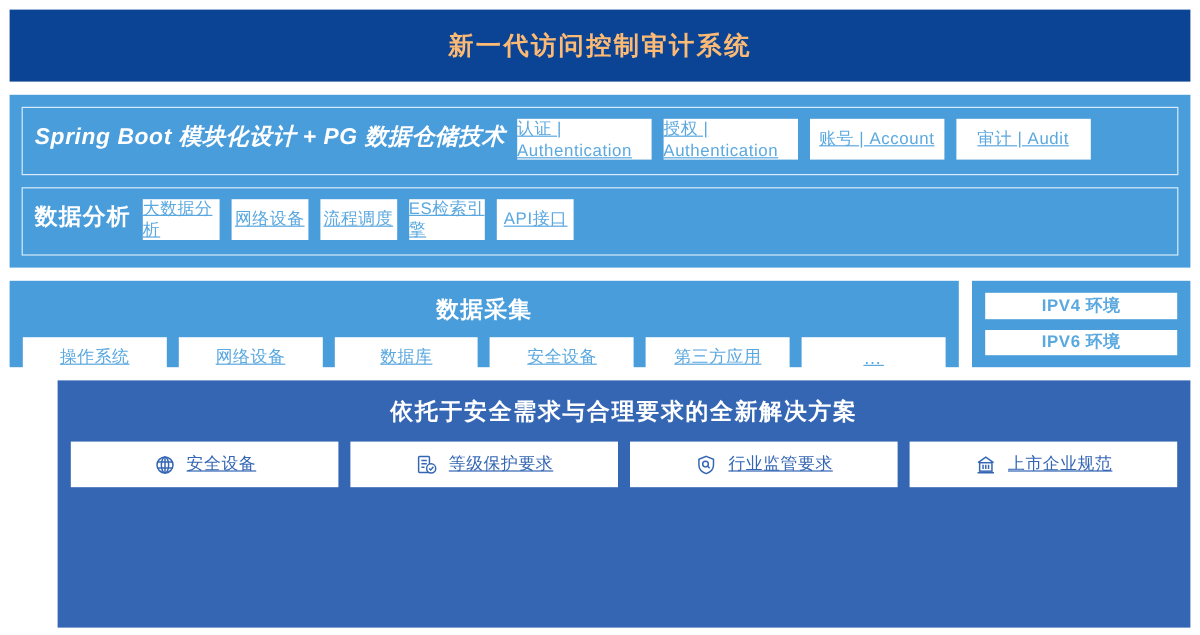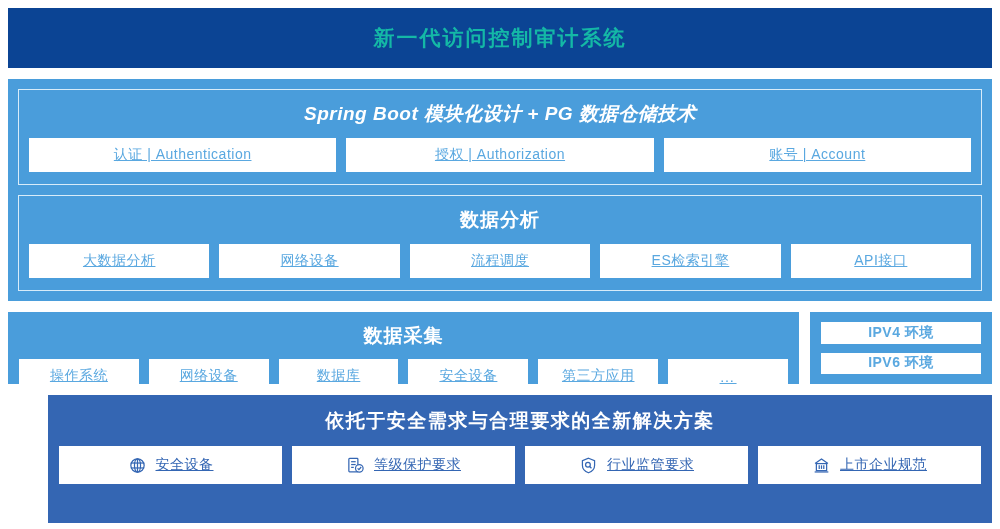--- a/index.html
+++ b/index.html
@@ -27,21 +27,21 @@
   
   .header-bar {
     height: 60px;
     background: #0b4494;
     display: flex;
     align-items: center;
     justify-content: center;
     flex: 0 0 auto;
   }
   .header-title {
-    color: #14b8a6;
+    color: #fdba74;
     font-size: 21px;
     font-weight: bold;
     letter-spacing: 2px;
   }
 
   
   .panel-light {
     background: #4a9ddb;
     flex: 0 0 auto;
   }
@@ -50,21 +50,20 @@
     display: flex;
     flex-direction: column;
     gap: 10px;
   }
 
   
   .group {
     border: 1px solid #d8ecf9;
     padding: 9px 10px 12px 10px;
     display: flex;
-    flex-direction: column;
     gap: 10px;
   }
   .group-title {
     text-align: center;
     color: #ffffff;
     font-size: 19px;
     font-weight: bold;
     letter-spacing: 1px;
     padding: 2px 0 1px 0;
   }
@@ -176,22 +175,23 @@
   <div class="header-bar">
     <div class="header-title">新一代访问控制审计系统</div>
   </div>
 
   <div class="panel-light panel-stack">
 
     <div class="group">
       <div class="group-title italic">Spring Boot 模块化设计 + PG 数据仓储技术</div>
       <div class="chip-row">
         <div class="chip">认证 | Authentication</div>
-        <div class="chip">授权 | Authorization</div>
+        <div class="chip">授权 | Authentication</div>
         <div class="chip">账号 | Account</div>
+        <div class="chip">审计 | Audit</div>
       </div>
     </div>
 
     <div class="group">
       <div class="group-title">数据分析</div>
       <div class="chip-row">
         <div class="chip">大数据分析</div>
         <div class="chip">网络设备</div>
         <div class="chip">流程调度</div>
         <div class="chip">ES检索引擎</div>

